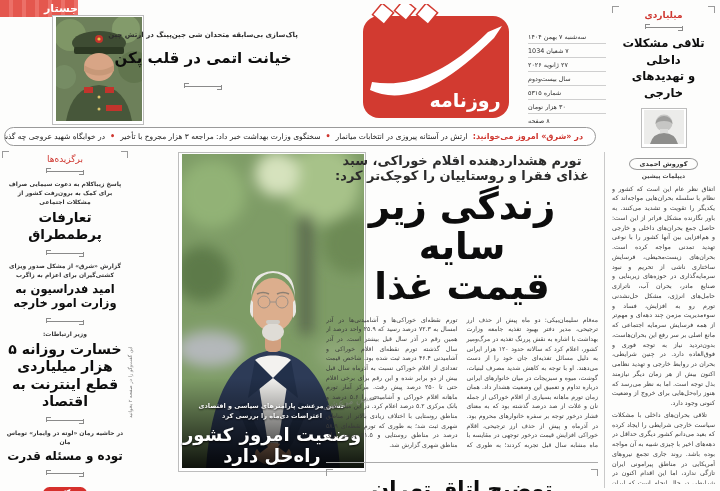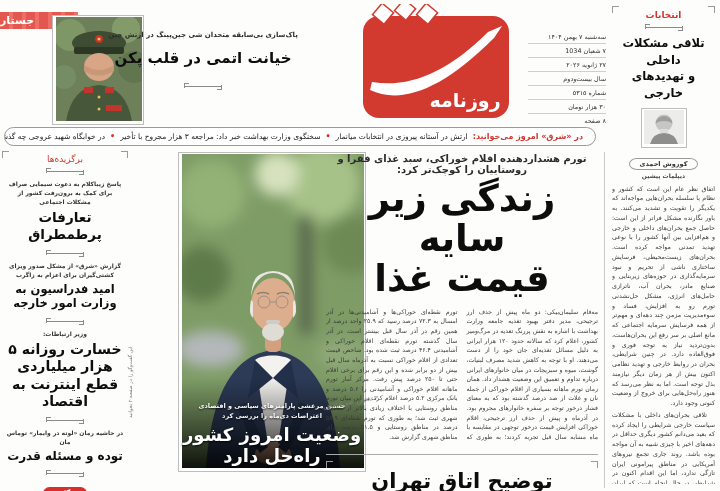--- a/index.html
+++ b/index.html
@@ -15,22 +15,22 @@
   .orn::after{content:"";position:absolute;left:0;top:0;width:4px;height:4px;border:1px solid #8a8a8a;border-right:none;border-bottom:none;}
   .orn .r{position:absolute;right:0;bottom:0;width:4px;height:4px;border:1px solid #8a8a8a;border-left:none;border-top:none;}
   
   .tick{position:absolute;width:6px;height:6px;}
   .tick.tl{border-top:1px solid #9a9a9a;border-right:1px solid #9a9a9a;top:0;right:0;}
   .tick.tr{border-top:1px solid #9a9a9a;border-left:1px solid #9a9a9a;top:0;left:0;}
   .kicker{font-weight:bold;color:#2c2c2c;}
   .headline{font-weight:900;color:#0d0d0d;letter-spacing:-.5px;}
   .bodytxt{color:#3b3b3b;text-align:justify;line-height:1.55;}
   
-  .corner-banner{left:0;top:12px;width:78px;height:17px;background:repeating-linear-gradient(90deg,#e4574e 0 9px,#ec7068 9px 13px);
-     color:#fff;font-weight:900;font-size:11px;text-align:left;line-height:17px;}
+  .corner-banner{left:0;top:0;width:78px;height:17px;background:repeating-linear-gradient(90deg,#e4574e 0 9px,#ec7068 9px 13px);
+     color:#fff;font-weight:900;font-size:11px;text-align:right;line-height:17px;}
   
   .photo-frame{border:1px solid #bdbdbd;background:#fff;padding:1px;margin-left:44px;}
   
   .strip{left:4px;top:127px;width:592px;height:19px;border:1px solid #9a9a9a;border-radius:10px;
      display:flex;align-items:center;padding:0 12px;box-sizing:border-box;gap:5px;white-space:nowrap;overflow:hidden;background:#fff;}
   .strip .lbl{font-size:8px;font-weight:900;}
   .strip .itm{font-size:7.5px;color:#222;}
   .strip .bullet{color:#cf3730;font-size:8px;font-weight:900;}
   
   .hl-col{left:2px;top:151px;width:126px;height:338px;text-align:center;}
@@ -45,21 +45,21 @@
   .lead{left:326px;top:153px;width:272px;height:336px;}
   .lead-body{height:138px;column-count:2;column-gap:9px;column-fill:auto;overflow:hidden;font-size:6.2px;}
   .divline{position:relative;height:6px;margin:6px 0 4px;}
   .divline::before{content:"";position:absolute;left:0;right:0;top:3px;border-top:1px solid #aaa;}
   .photo-caption{position:absolute;left:3px;right:3px;bottom:4px;text-align:center;color:#fff;
      text-shadow:0 1px 2px rgba(0,0,0,.9);}
   .vert-note{position:absolute;left:127px;top:300px;height:165px;width:8px;font-size:5px;color:#777;
      writing-mode:vertical-rl;transform:rotate(180deg);text-align:center;letter-spacing:.3px;}
   .signature{left:322px;top:396px;font-size:9px;color:#888;transform:rotate(-10deg);font-style:italic;opacity:.65;}
   .dateline{left:528px;top:30px;width:78px;}
-  .dateline .row{font-size:6.4px;color:#2e2e2e;border-bottom:1px solid #cfcfcf;padding:2.5px 0;text-align:right;}
+  .dateline .row{font-size:6.4px;color:#2e2e2e;border-bottom:1px solid #cfcfcf;padding:2.5px 0;text-align:left;}
   .dateline .row:last-child{border-bottom:none;}
 </style>
 </head>
 <body>
 
 <div class="page">
 
   <div class="abs corner-banner">
     <span>جستار</span>
   </div>
@@ -111,21 +111,21 @@
     <div class="row">۲۷ ژانویه ۲۰۲۶</div>
     <div class="row">سال بیست‌ودوم</div>
     <div class="row">شماره ۵۳۱۵</div>
     <div class="row">۳۰ هزار تومان</div>
     <div class="row">۸ صفحه</div>
   </div>
 
   <div class="abs ed-col">
     <span class="tick tl"></span>
       <span class="tick tr"></span>
-    <div class="red" style="font-size:9px;font-weight:900;padding-top:4px;">انتخابات</div>
+    <div class="red" style="font-size:9px;font-weight:900;padding-top:4px;">میلیاردی</div>
     <div class="orn">
         <span class="r"></span>
       </div>
     <div class="headline" style="font-size:11.5px;line-height:1.45;margin-top:4px;">
       <span>تلاقی مشکلات داخلی</span><br>
       <span>و تهدیدهای خارجی</span>
     </div>
     <div class="photo-frame" style="width:42px;height:36px;margin:6px auto 3px;">
       <svg width="40" height="34" viewBox="0 0 40 34">
         <rect width="40" height="34" fill="#ececea"></rect>
@@ -248,21 +248,21 @@
       <div class="headline" style="font-size:18px;color:#fff;line-height:1.2;margin-top:2px;">
         <span>وضعیت امروز کشور</span><br>
         <span>راه‌حل دارد</span>
       </div>
     </div>
   </div>
   <div class="vert-note">این گفت‌وگو را در صفحه ۲ بخوانید</div>
   <div class="abs signature">حسین مرعشی</div>
 
   <div class="abs lead">
-    <div class="kicker center" style="font-size:10px;">تورم هشداردهنده اقلام خوراکی، سبد غذای فقرا و روستاییان را کوچک‌تر کرد:</div>
+    <div class="kicker center" style="font-size:13px;">تورم هشداردهنده اقلام خوراکی، سبد غذای فقرا و روستاییان را کوچک‌تر کرد:</div>
     <div class="headline center" style="font-size:37px;line-height:1.08;margin-top:4px;">
       <span>زندگی زیر سایه</span><br>
       <span>قیمت غذا</span>
     </div>
     <div class="lead-body bodytxt" style="margin-top:8px;">
       <span>مه‌فام سلیمان‌بیکی: دو ماه پیش از حذف ارز ترجیحی، مدیر دفتر بهبود تغذیه جامعه وزارت بهداشت با اشاره به نقش پررنگ تغذیه در مرگ‌ومیر کشور، اعلام کرد که سالانه حدود ۱۲۰ هزار ایرانی به دلیل مسائل تغذیه‌ای جان خود را از دست می‌دهند. او با توجه به کاهش شدید مصرف لبنیات، گوشت، میوه و سبزیجات در میان خانوارهای ایرانی درباره تداوم و تعمیق این وضعیت هشدار داد. همان زمان تورم ماهانه بسیاری از اقلام خوراکی از جمله نان و غلات از صد درصد گذشته بود که به معنای فشار درخور توجه بر سفره خانوارهای محروم بود. در آذرماه و پیش از حذف ارز ترجیحی، اقلام خوراکی افزایش قیمت درخور توجهی در مقایسه با ماه مشابه سال قبل تجربه کردند؛ به طوری که تورم نقطه‌ای خوراکی‌ها و آشامیدنی‌ها در آذر امسال به ۷۲.۳ درصد رسید که ۲۵.۹ واحد درصد از همین رقم در آذر سال قبل بیشتر است. در آذر سال گذشته تورم نقطه‌ای اقلام خوراکی و آشامیدنی ۴۶.۴ درصد ثبت شده بود. شاخص قیمت تعدادی از اقلام خوراکی نسبت به آذرماه سال قبل بیش از دو برابر شده و این رقم برای برخی اقلام حتی تا ۲۵۰ درصد پیش رفت. مرکز آمار تورم ماهانه اقلام خوراکی و آشامیدنی را ۵.۶ درصد و بانک مرکزی ۵.۲ درصد اعلام کرد. در این میان تورم مناطق روستایی با اختلاف زیادی بالاتر از مناطق شهری ثبت شد؛ به طوری که تورم نقطه‌ای ۵۸.۹ درصد در مناطق روستایی و ۵۱.۵ درصد برای مناطق شهری گزارش شد.</span>
       
     </div>
     <div class="divline"></div>
     <div style="position:relative;">

